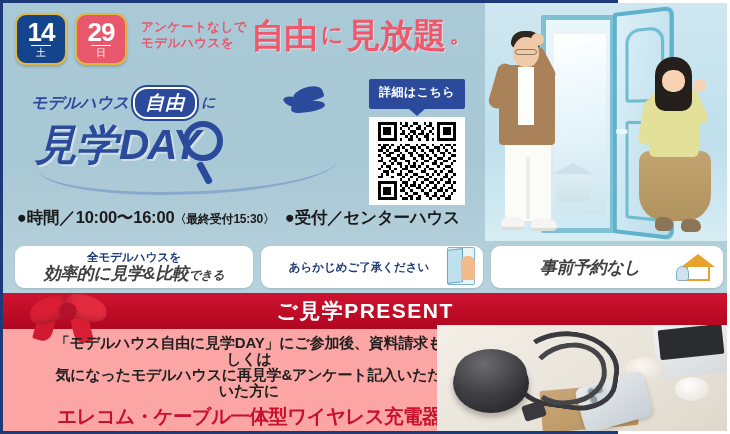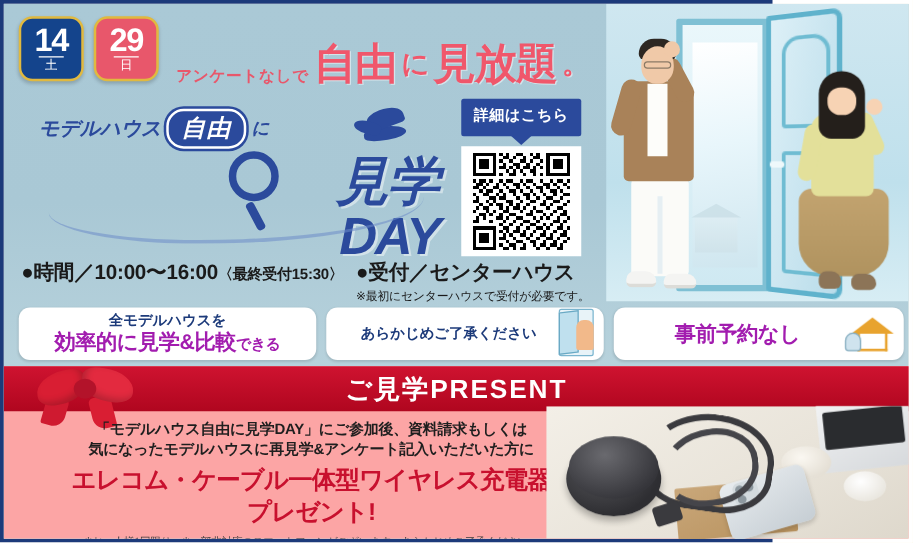--- a/index.html
+++ b/index.html
@@ -102,39 +102,39 @@
   .badge .num {
     color: #fff; font-weight: bold; font-size: 26px; line-height: 22px;
     font-family: "Liberation Sans", sans-serif; letter-spacing: -1px;
   }
   .badge .dow {
     color: #fff; font-size: 10px; line-height: 11px; margin-top: 2px;
     border-top: 1.5px solid #fff; padding-top: 1px; width: 20px; text-align: center;
   }
 
   
-  .headline { position: absolute; left: 138px; top: 14px; display: flex; align-items: flex-end; margin-top: 16px; }
+  .headline { position: absolute; left: 138px; top: 14px; display: flex; align-items: center; }
   .hl-small { color: #e8576b; font-size: 12.5px; line-height: 16px; font-weight: bold; letter-spacing: .5px; }
   .hl-big {
     color: #f0576b; font-size: 34px; font-weight: bold; line-height: 36px;
     margin-left: 4px; letter-spacing: -1px; text-shadow: 1px 1px 0 rgba(255,255,255,.5);
   }
   .hl-mid { font-size: 22px; }
 
   
   .logo { position: absolute; left: 28px; top: 84px; width: 320px; height: 100px; }
   .logo-row1 { display: flex; align-items: center; gap: 4px; }
   .lg-model { color: #2b4a9c; font-size: 16px; font-weight: bold; letter-spacing: 0px; font-style: italic; }
   .lg-jiyuu {
     background: #2b4a9c; color: #fff; font-size: 19px; font-weight: bold;
     padding: 1px 10px; border-radius: 14px; letter-spacing: 1px; font-style: italic;
     border: 2px solid #fff; box-shadow: 0 0 0 2px #2b4a9c;
   }
   .lg-ni { color: #2b4a9c; font-size: 14px; font-weight: bold; font-style: italic; }
-  .logo-row2 { display: flex; align-items: flex-end; margin-top: 4px; margin-left: 4px; flex-direction: column; }
+  .logo-row2 { display: flex; align-items: flex-end; margin-top: 4px; margin-left: 4px; }
   .lg-kengaku {
     color: #2b4a9c; font-size: 42px; font-weight: bold; letter-spacing: -1px;
     font-style: italic; line-height: 44px; text-shadow: 2px 2px 0 rgba(255,255,255,.45);
   }
   .lg-day {
     color: #2b4a9c; font-size: 42px; font-weight: bold; font-style: italic;
     line-height: 44px; letter-spacing: -2px; margin-left: 2px;
     text-shadow: 2px 2px 0 rgba(255,255,255,.45);
   }
   .lg-mag {
@@ -183,21 +183,21 @@
   .features { position: absolute; left: 12px; top: 243px; display: flex; gap: 8px; }
   .fbox {
     background: #fff; border-radius: 9px; height: 42px; position: relative;
     display: flex; align-items: center; justify-content: center;
     box-shadow: 0 1px 2px rgba(0,0,0,.12);
   }
   .fbox.b1 { width: 238px; }
   .fbox.b2 { width: 222px; }
   .fbox.b3 { width: 232px; }
   .f-l1 { color: #1c3a7a; font-size: 11.5px; font-weight: bold; text-align: center; line-height: 14px; }
-  .f-l2 { color: #a21caf; font-size: 17px; font-weight: bold; text-align: left; line-height: 19px; letter-spacing: -.4px; }
+  .f-l2 { color: #404040; font-size: 17px; font-weight: bold; text-align: left; line-height: 19px; letter-spacing: -.4px; font-style: italic; }
   .f-l2 .sm { font-size: 12px; }
   .fb-icon { position: absolute; right: 6px; top: 0px; width: 34px; height: 42px; }
   .ico-door { position:absolute; right:2px; top:1px; width:28px; height:38px; background:#e8f3f8; border:1.5px solid #7ab5cf; border-radius:2px;}
   .ico-door2{ position:absolute; right:14px; top:3px; width:16px; height:34px; background:#bfe0ee; border:1.5px solid #6aa9c4; transform: skewY(-7deg);}
   .ico-ppl { position:absolute; right:2px; top:10px; width:14px; height:24px; background:#f2b98a; border-radius:6px 6px 2px 2px;}
   .ico-house{position:absolute;right:2px;top:8px;width:0;height:0;border-left:17px solid transparent;border-right:17px solid transparent;border-bottom:13px solid #e8a32e;}
   .ico-hbody{position:absolute;right:7px;top:21px;width:24px;height:14px;border:2px solid #e8a32e;border-top:none;}
   .ico-person{position:absolute;right:28px;top:20px;width:13px;height:15px;background:#cfe3ee;border-radius:7px 7px 3px 3px;border:1.5px solid #7fa9bd;}
 
   
@@ -212,21 +212,21 @@
   }
   .ribbon { position: absolute; left: 18px; top: -2px; width: 120px; height: 46px; }
   .rb-loopL{position:absolute;left:8px;top:6px;width:40px;height:26px;background:#d91e33;border-radius:60% 30% 55% 35%;transform:rotate(-12deg);box-shadow:inset -3px -3px 6px rgba(0,0,0,.2);}
   .rb-loopR{position:absolute;left:44px;top:4px;width:42px;height:26px;background:#e32a3f;border-radius:30% 60% 35% 55%;transform:rotate(8deg);box-shadow:inset 3px -3px 6px rgba(0,0,0,.2);}
   .rb-knot{position:absolute;left:38px;top:12px;width:18px;height:16px;background:#b3132a;border-radius:50%;}
   .rb-tailL{position:absolute;left:14px;top:26px;width:18px;height:24px;background:#cf1a30;border-radius:4px 4px 10px 2px;transform:rotate(16deg);}
   .rb-tailR{position:absolute;left:52px;top:26px;width:18px;height:26px;background:#d91e33;border-radius:4px 4px 2px 10px;transform:rotate(-14deg);}
 
   .bbody { position: absolute; left: 0; top: 36px; width: 724px; height: 102px; }
   .bcopy { position: absolute; left: 46px; top: 6px; width: 400px; text-align: center; }
-  .bc-l1 { color: #1f1f1f; font-size: 12px; font-weight: bold; line-height: 16px; letter-spacing: -.2px; }
+  .bc-l1 { color: #1f1f1f; font-size: 15px; font-weight: bold; line-height: 16px; letter-spacing: -.2px; }
   .bc-big {
     color: #c8102e; font-size: 19.5px; font-weight: bold; line-height: 26px;
     margin-top: 4px; letter-spacing: -.6px;
   }
   .bc-fine { color: #3a3a3a; font-size: 8.5px; margin-top: 5px; letter-spacing: -.2px; }
 
   .callout {
     position: absolute; left: 444px; top: 2px; width: 96px; padding: 5px 2px;
     border: 2px solid #c8102e; background: #fdf8ec; text-align: center; border-radius: 2px;
   }
@@ -312,20 +312,21 @@
         </div>
         <div class="badge red">
           <span class="num">29</span>
           <span class="dow">日</span>
         </div>
       </div>
 
       <div class="headline">
         <div>
           <div class="hl-small">アンケートなしで</div>
+          <div class="hl-small">モデルハウスを</div>
         </div>
         <span class="hl-big">自由</span>
         <span class="hl-big hl-mid">に</span>
         <span class="hl-big">見放題</span>
         <span class="hl-big hl-mid">。</span>
       </div>
 
       <div class="logo">
         <div class="swirl"></div>
         <div class="logo-row1">
@@ -578,21 +579,20 @@
           </svg>
         </div>
       </div>
 
       <div class="timerow">
         <div>
           <span class="time-txt">●時間／10:00〜16:00</span><span class="time-txt time-sub">〈最終受付15:30〉</span>
         </div>
         <div class="recep">
           <div class="time-txt">●受付／センターハウス</div>
-          <div class="recep-note">※最初にセンターハウスで受付が必要です。</div>
         </div>
       </div>
 
       <div class="features">
         <div class="fbox b1">
           <div>
             <div class="f-l1">全モデルハウスを</div>
             <div class="f-l2"><span>効率的に見学&amp;比較</span><span class="sm">できる</span></div>
           </div>
         </div>

